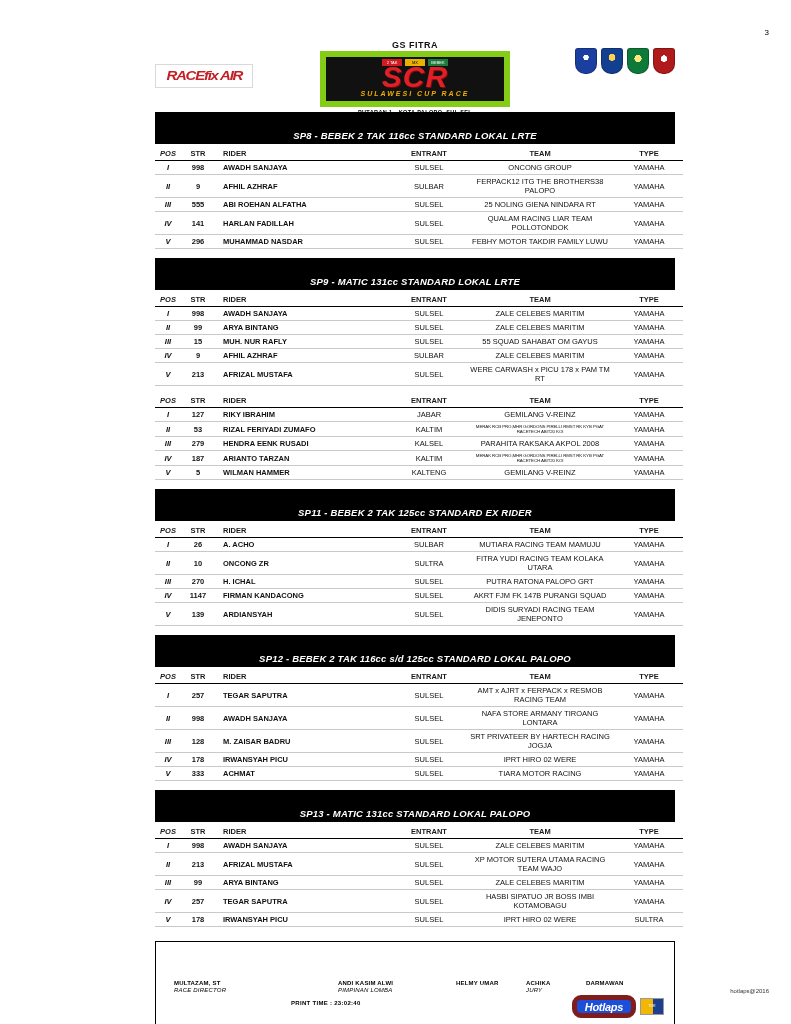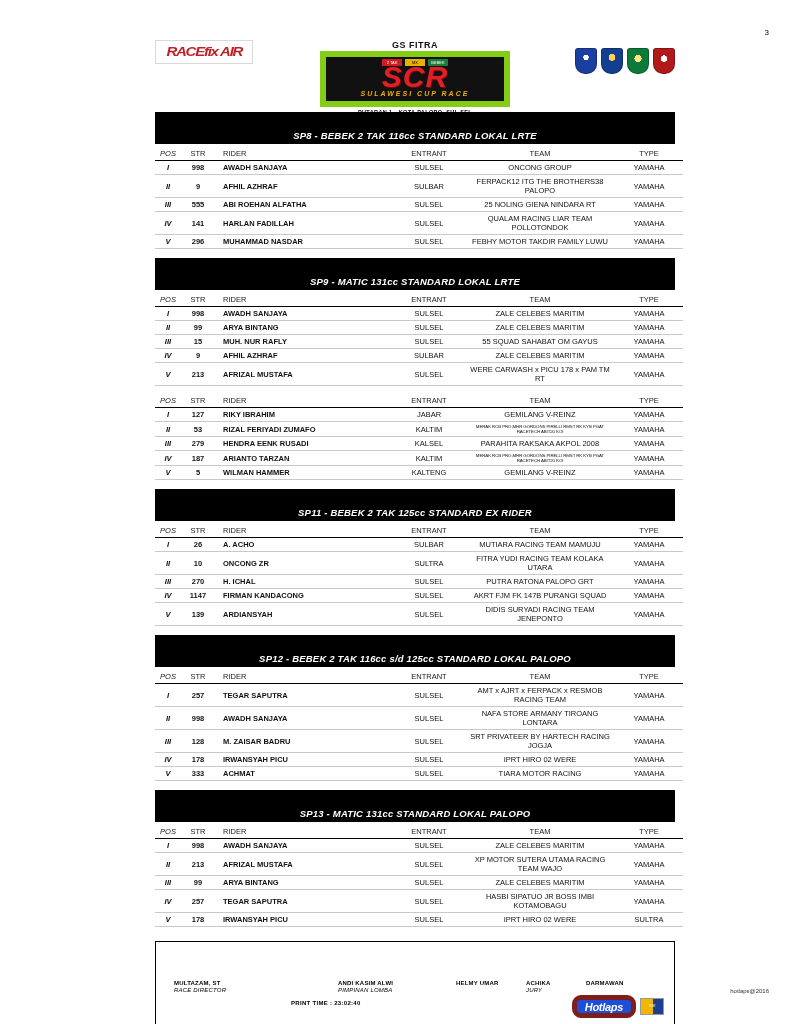--- a/index.html
+++ b/index.html
@@ -35,21 +35,21 @@
     width: 520px;
   }
   
   .header {
     position: relative;
     height: 72px;
   }
   .brandlogo {
     position: absolute;
     left: 0px;
-    top: 0;
+    top: 24px;
     width: 96px;
     height: 22px;
     border: 1px solid #d9d9d9;
     display: flex;
     align-items: center;
     justify-content: center;
     overflow: hidden;
   }
   .brandlogo span {
     font-family: "Liberation Sans", sans-serif;
@@ -166,21 +166,21 @@
     letter-spacing: 0.2px;
   }
   table.results {
     width: 100%;
     border-collapse: collapse;
     table-layout: fixed;
     margin-top: 4px;
   }
   table.results th {
     font-size: 7.5px;
-    font-weight: normal;
+    font-weight: bold;
     color: #1a1a1a;
     padding: 1px 0 2px 0;
     border-bottom: 1.3px solid #000;
     text-align: center;
   }
   table.results td {
     font-size: 7.5px;
     padding: 2px 0 2px 0;
     border-bottom: 0.8px solid #c9c9c9;
     text-align: center;

